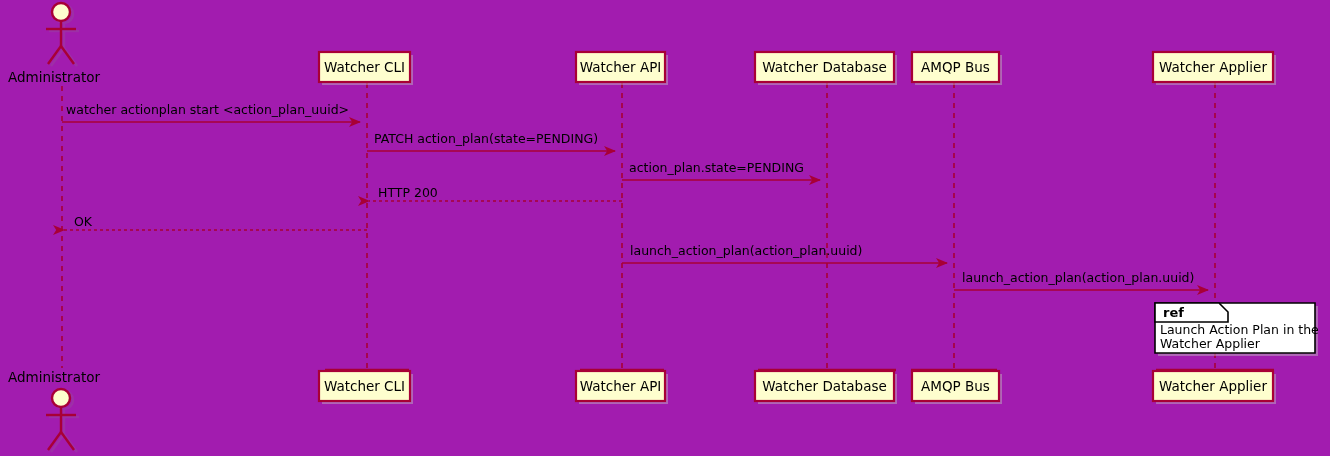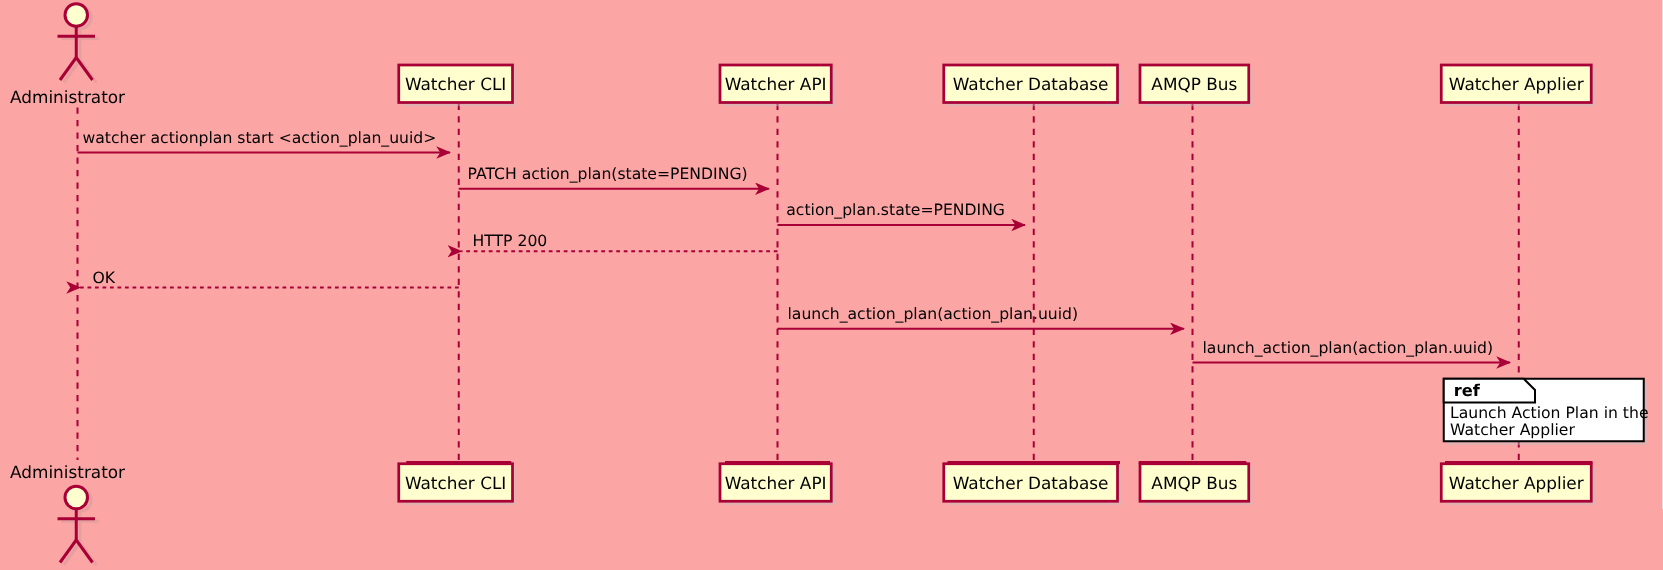--- a/index.html
+++ b/index.html
@@ -8,21 +8,21 @@
     background: #FFFFFF;
   }
   body {
     font-family: "DejaVu Sans", sans-serif;
   }
   #diagram-root {
     position: relative;
     width: 1330px;
     height: 456px;
     overflow: hidden;
-    background: #fca5a5;
+    background: #a21caf;
   }
   svg.uml-canvas {
     position: absolute;
     left: 0;
     top: 0;
     width: 1330px;
     height: 456px;
   }
   text {
     font-family: "DejaVu Sans", sans-serif;

